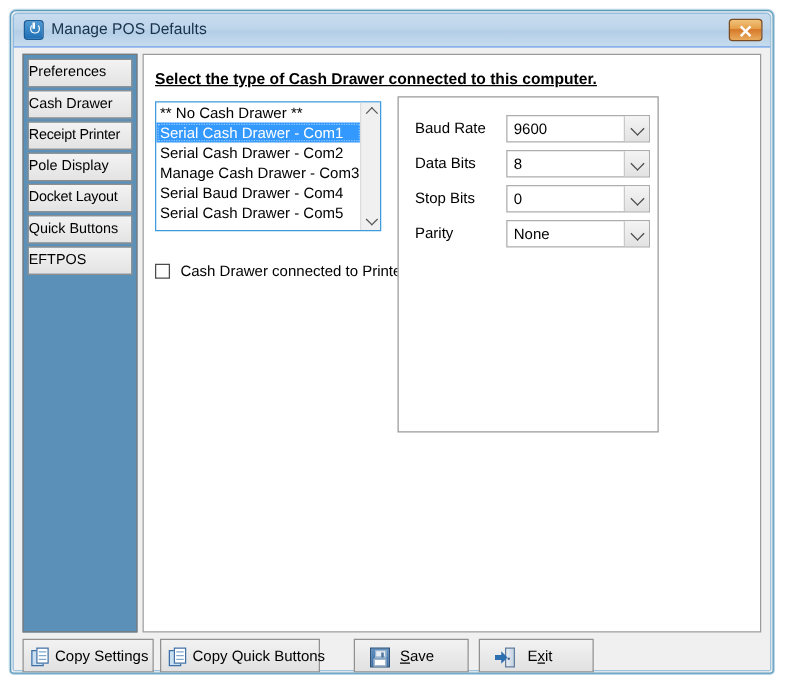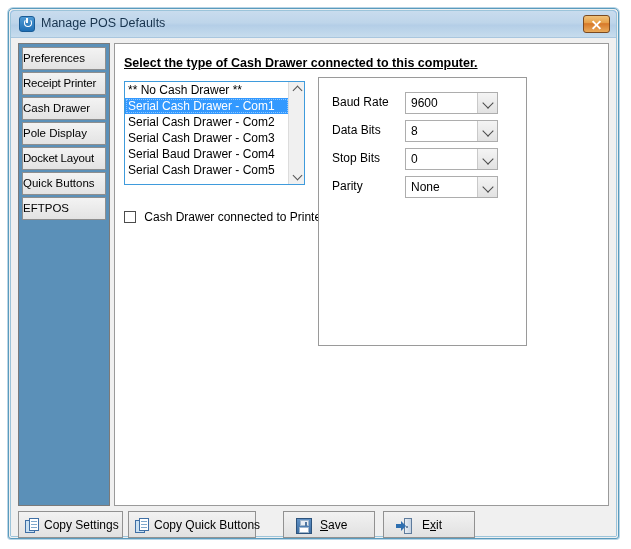--- a/index.html
+++ b/index.html
@@ -255,21 +255,21 @@
   .field-label {
     position: absolute;
     left: 0; top: 3px;
     width: 72px;
     font-size: 12px;
     white-space: nowrap;
   }
   .combo {
     position: absolute;
     left: 73px; top: 0;
-    width: 93px;
+    width: 115px;
     height: 22px;
     border: 1px solid #adadad;
     background: #ffffff;
     box-sizing: border-box;
     cursor: pointer;
   }
   .combo .val {
     position: absolute;
     left: 5px; top: 3px;
     font-size: 12px;
@@ -440,38 +440,38 @@
       <button class="close-btn">
         <span class="x1"></span>
         <span class="x2"></span>
       </button>
     </div>
 
     <div class="client">
 
       <div class="sidebar">
         <button class="tab-btn">Preferences</button>
+        <button class="tab-btn">Cash Drawer</button>
         <button class="tab-btn narrow">Receipt Printer</button>
-        <button class="tab-btn">Cash Drawer</button>
         <button class="tab-btn">Pole Display</button>
         <button class="tab-btn narrow">Docket Layout</button>
         <button class="tab-btn">Quick Buttons</button>
         <button class="tab-btn">EFTPOS</button>
       </div>
 
       <div class="content">
 
         <div class="heading">Select the type of Cash Drawer connected to this computer.</div>
 
         <div class="listbox">
           <div class="list-items">
             <div class="list-item">** No Cash Drawer **</div>
             <div class="list-item selected">Serial Cash Drawer - Com1</div>
             <div class="list-item">Serial Cash Drawer - Com2</div>
-            <div class="list-item">Serial Cash Drawer - Com3</div>
+            <div class="list-item">Manage Cash Drawer - Com3</div>
             <div class="list-item">Serial Baud Drawer - Com4</div>
             <div class="list-item">Serial Cash Drawer - Com5</div>
           </div>
           <div class="scrollbar">
             <div class="sb-arrow up"></div>
             <div class="sb-arrow down"></div>
           </div>
         </div>
 
         <div class="checkrow">

